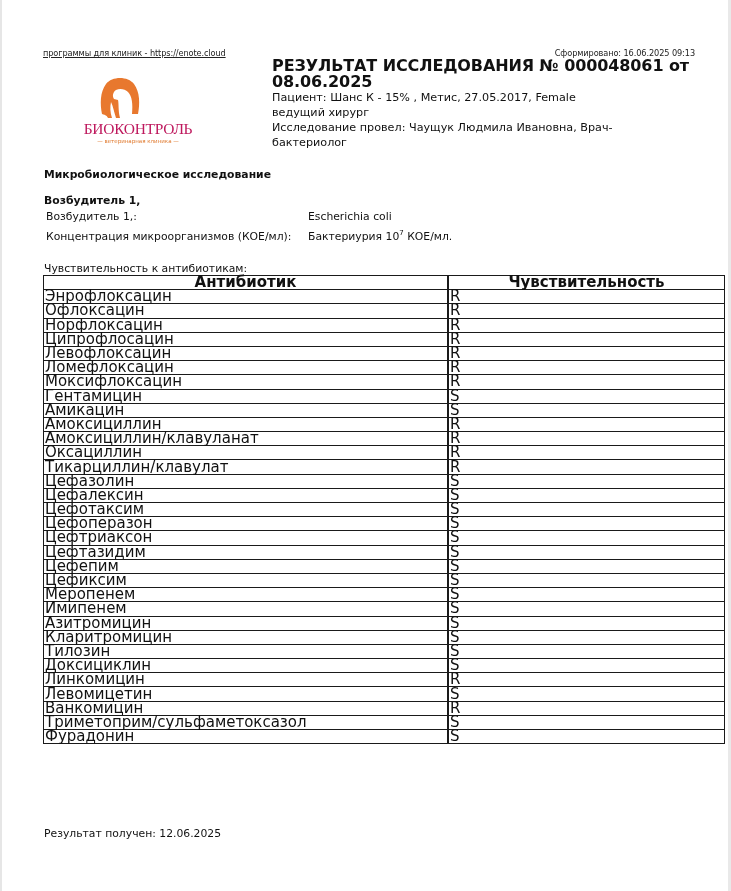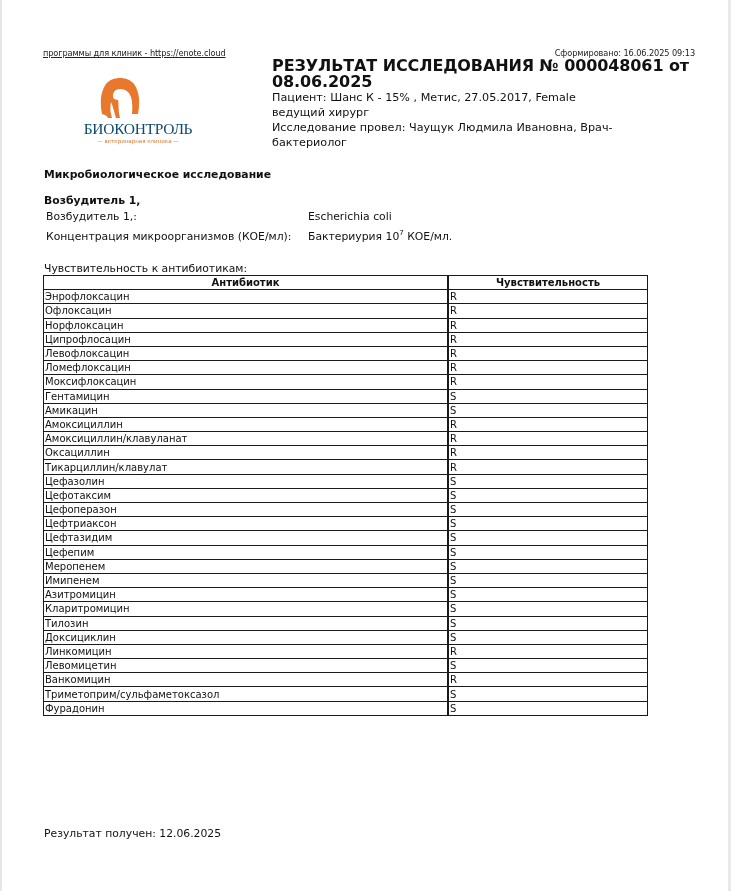--- a/index.html
+++ b/index.html
@@ -18,21 +18,21 @@
   }
   .generated {
     position: absolute; right: 36px; top: 48px;
     font-size: 8.2px; color: #222; letter-spacing: -0.1px;
   }
 
   .logo { position: absolute; left: 78px; top: 74px; width: 120px; height: 80px; }
   .logo-mark { position: absolute; left: 20px; top: 0; width: 44px; height: 46px; }
   .logo-name {
     position: absolute; left: 0; top: 46px; width: 120px; text-align: center;
-    font-family: "Liberation Serif", serif; font-size: 15.5px; color: #0c4a6e; letter-spacing: -0.3px;
+    font-family: "Liberation Serif", serif; font-size: 15.5px; color: #be185d; letter-spacing: -0.3px;
   }
   .logo-sub {
     position: absolute; left: 0; top: 64px; width: 120px; text-align: center;
     font-size: 5.5px; color: #e07a2f;
   }
 
   .header-block { position: absolute; left: 272px; top: 58px; width: 420px; }
   .doc-title { font-weight: bold; font-size: 16px; line-height: 16px; letter-spacing: -0.1px; margin: 0; }
   .hline { font-size: 11.2px; line-height: 15px; color: #111; }
 
@@ -45,22 +45,22 @@
   .kv { position: absolute; left: 46px; font-size: 10.8px; }
   .kv .k { display: inline-block; }
   .kv .v { position: absolute; left: 262px; white-space: nowrap; }
   .kv1 { top: 210px; }
   .kv2 { top: 230px; }
   .sup { font-size: 7px; vertical-align: super; line-height: 0; }
 
   .sens-label { position: absolute; left: 44px; top: 262px; font-size: 10.8px; }
 
   table.abx {
-    position: absolute; left: 43px; top: 275px; width: 605px;
-    border-collapse: collapse; font-size: 10px;
+    position: absolute; left: 43px; top: 275px; width: 682px;
+    border-collapse: collapse; font-size: 15px;
   }
   table.abx th, table.abx td {
     border: 1.4px solid #1a1a1a; height: 13.2px; padding: 0 1px; line-height: 13px;
     white-space: nowrap;
   }
   table.abx th { font-weight: bold; text-align: center; border-bottom-width: 1px; }
   table.abx td.c1 { width: 401px; }
   table.abx td.c2 { border-left-width: 2.2px; }
   table.abx th.c2 { border-left-width: 2.2px; }
 
@@ -163,37 +163,45 @@
       </tr>
       <tr>
         <td class="c1">Тикарциллин/клавулат</td>
         <td class="c2">R</td>
       </tr>
       <tr>
         <td class="c1">Цефазолин</td>
         <td class="c2">S</td>
       </tr>
       <tr>
+        <td class="c1">Цефалексин</td>
+        <td class="c2">S</td>
+      </tr>
+      <tr>
         <td class="c1">Цефотаксим</td>
         <td class="c2">S</td>
       </tr>
       <tr>
         <td class="c1">Цефоперазон</td>
         <td class="c2">S</td>
       </tr>
       <tr>
         <td class="c1">Цефтриаксон</td>
         <td class="c2">S</td>
       </tr>
       <tr>
         <td class="c1">Цефтазидим</td>
         <td class="c2">S</td>
       </tr>
       <tr>
         <td class="c1">Цефепим</td>
+        <td class="c2">S</td>
+      </tr>
+      <tr>
+        <td class="c1">Цефиксим</td>
         <td class="c2">S</td>
       </tr>
       <tr>
         <td class="c1">Меропенем</td>
         <td class="c2">S</td>
       </tr>
       <tr>
         <td class="c1">Имипенем</td>
         <td class="c2">S</td>
       </tr>

